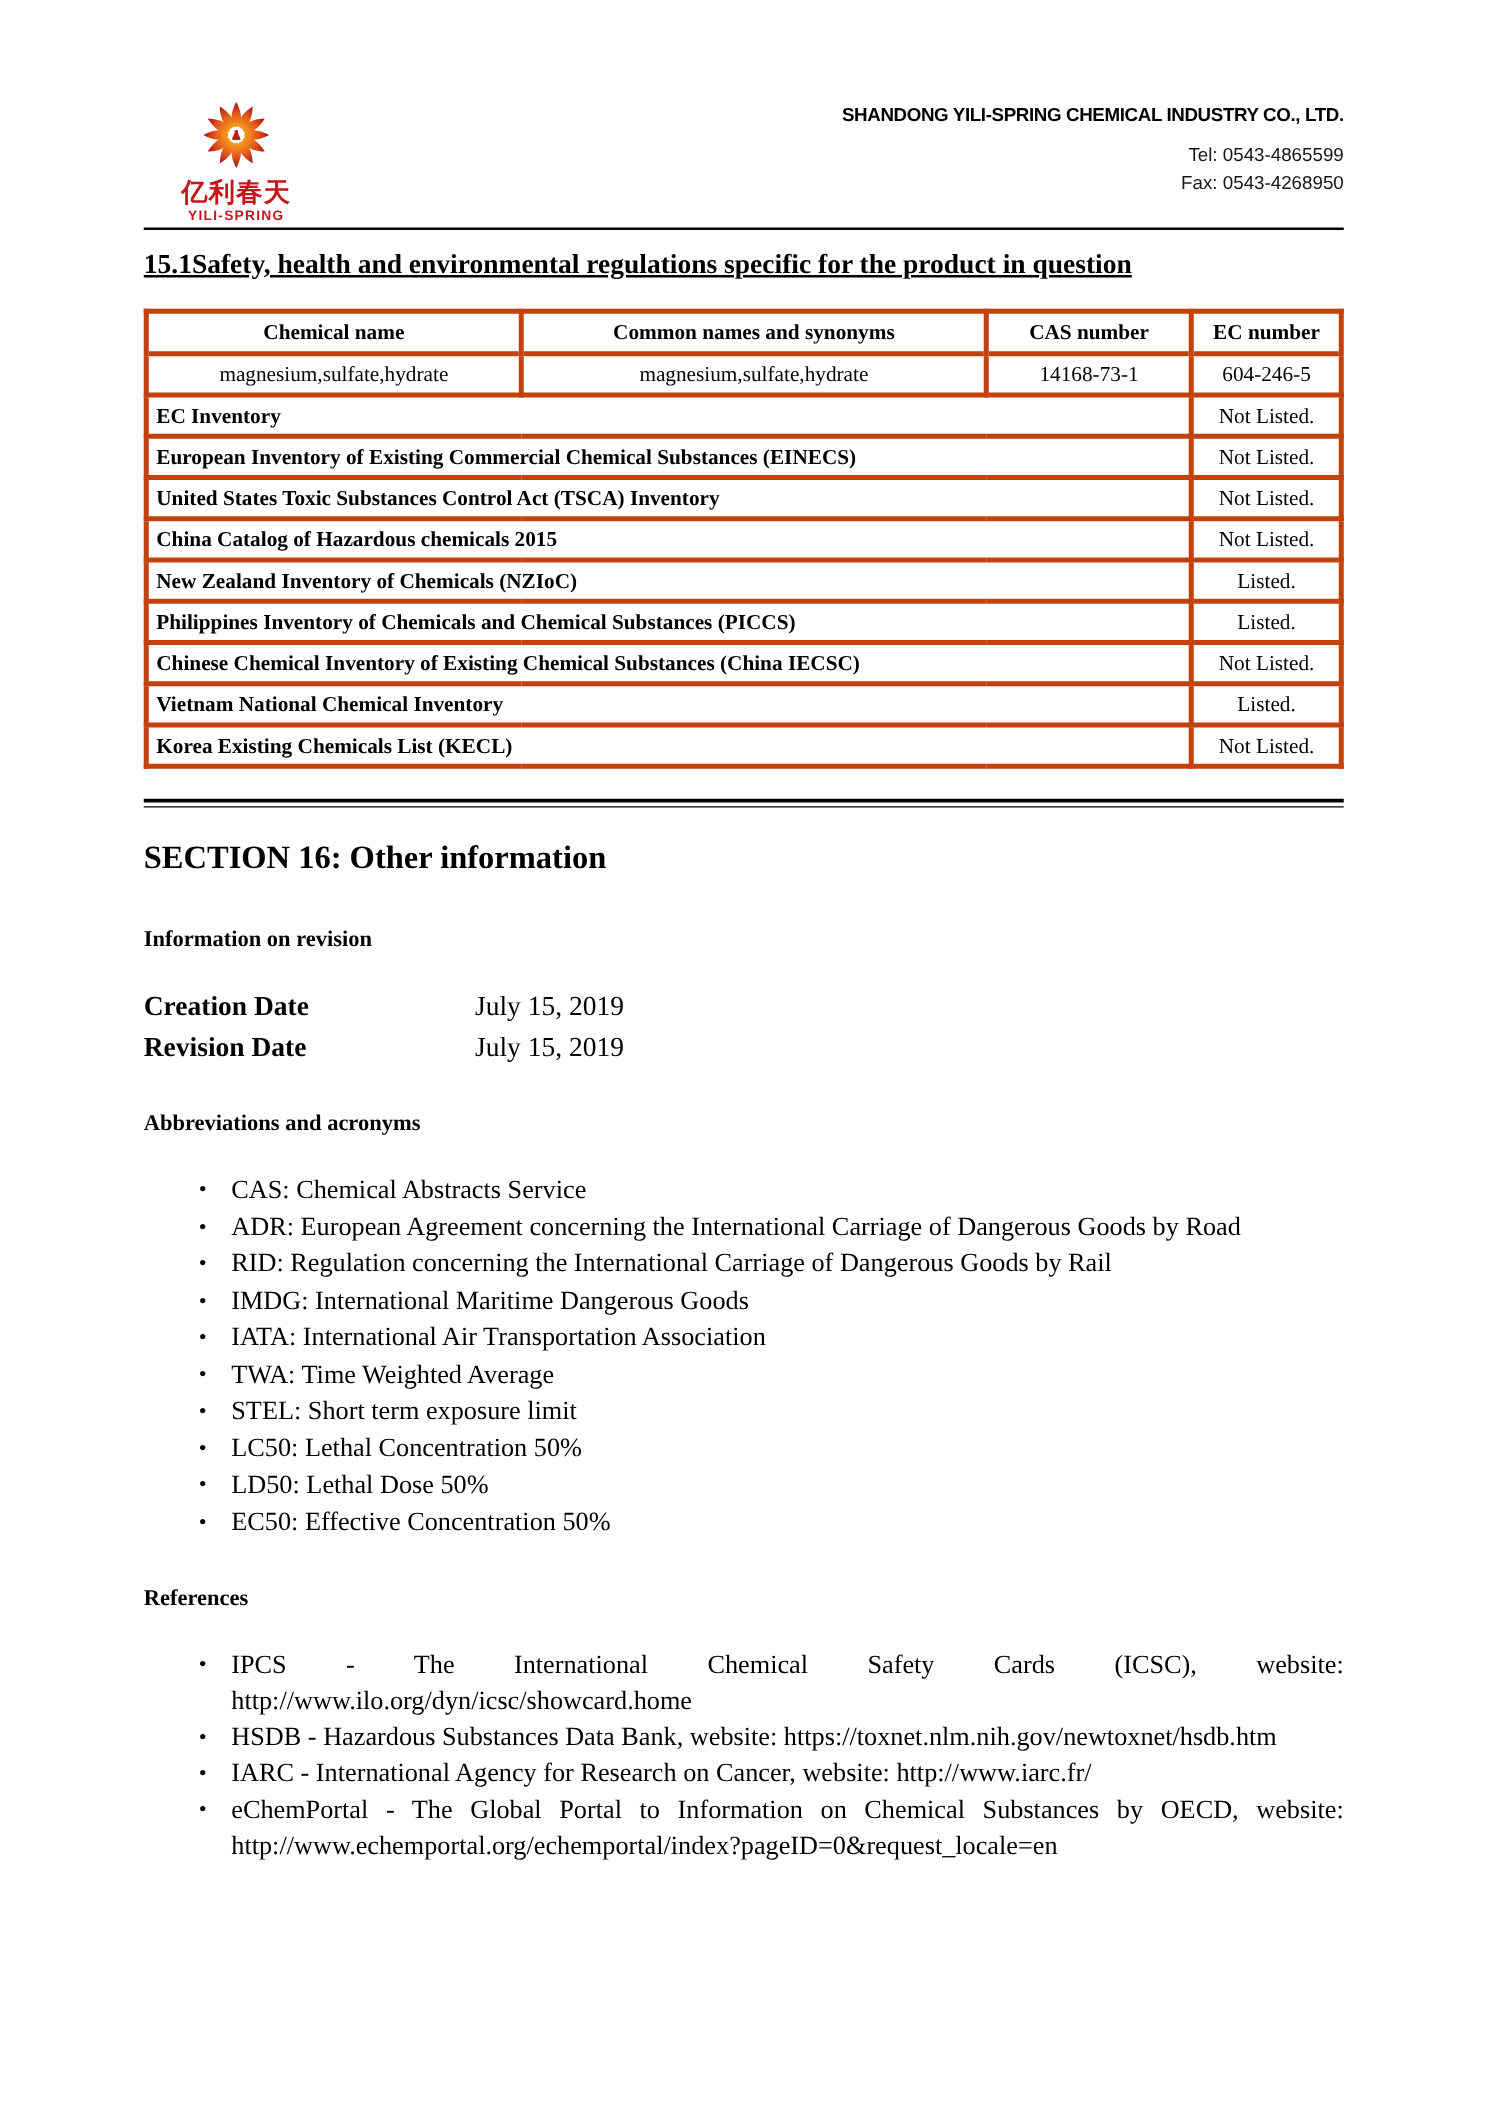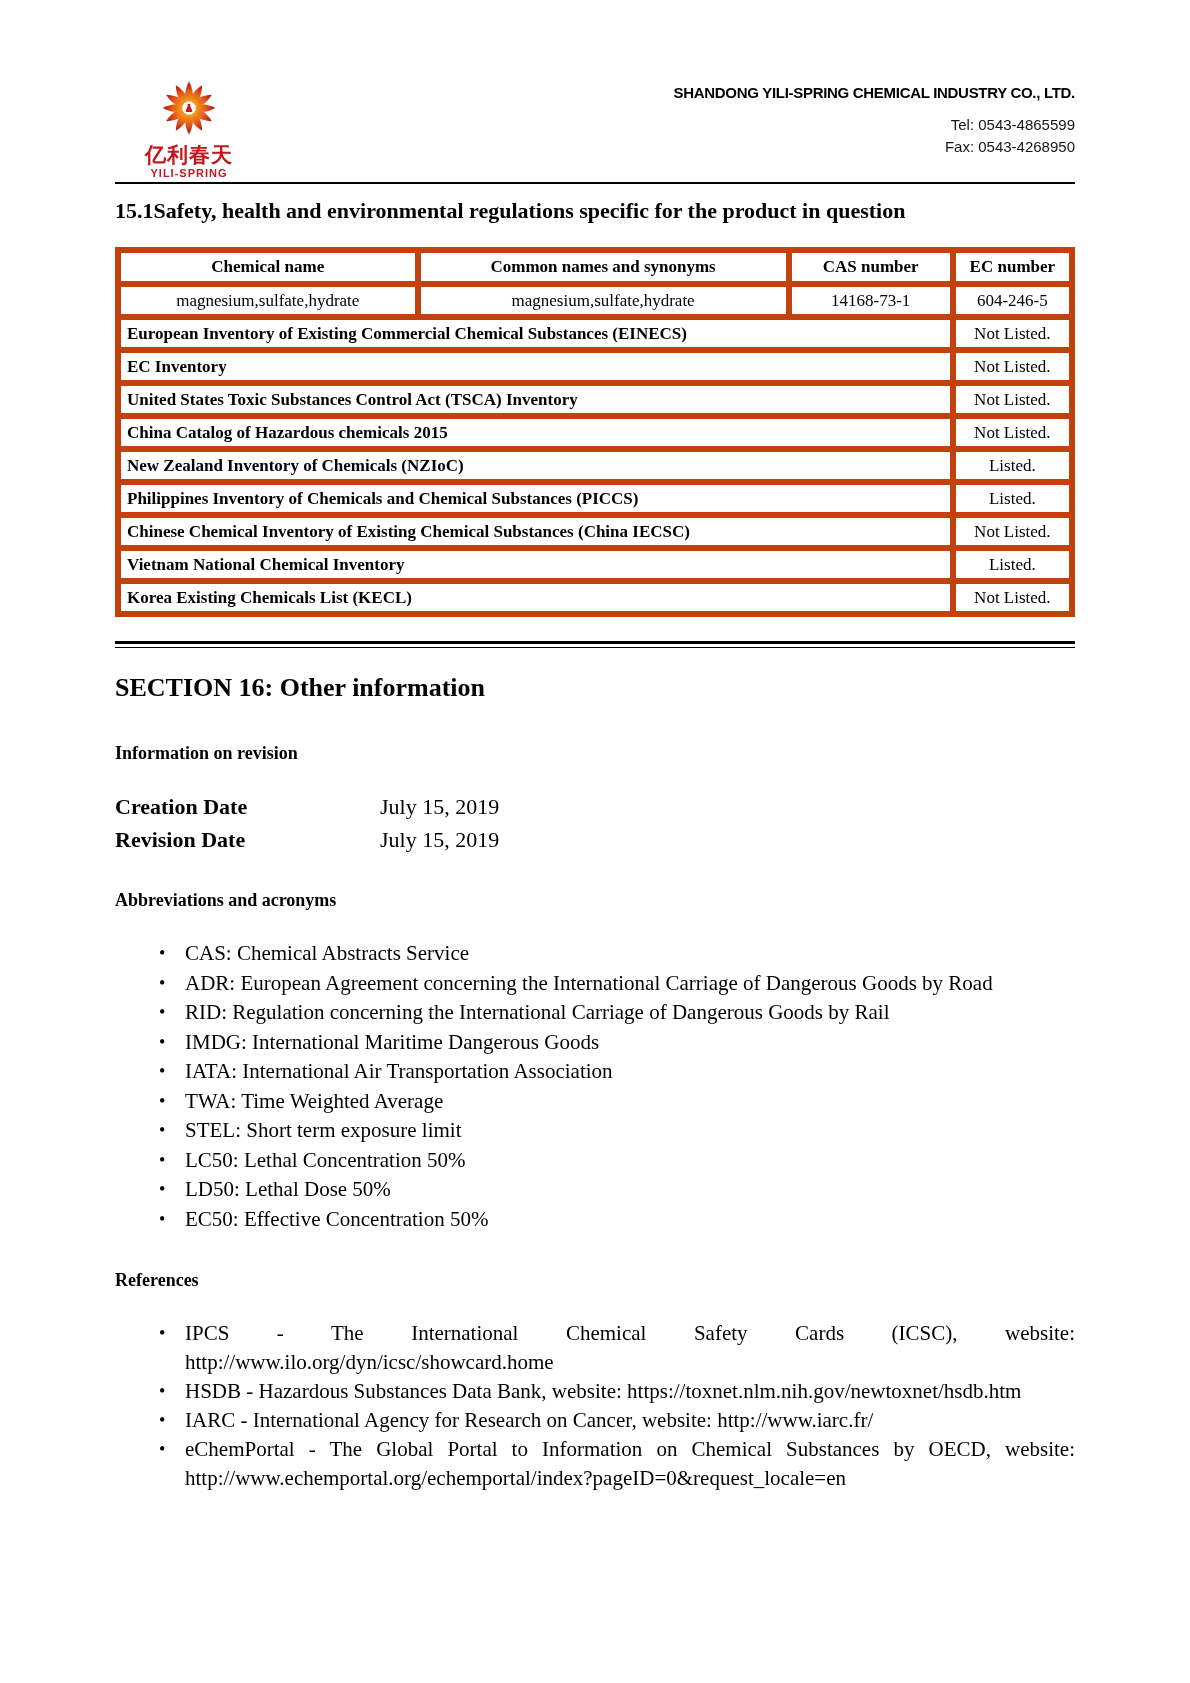--- a/index.html
+++ b/index.html
@@ -71,31 +71,32 @@
     margin-top: 3px;
   }
 
   
   .sec15-title {
     margin-top: 9px;
     font-size: 22px;
     font-weight: bold;
     line-height: 35px;
     color: #000;
+    text-decoration: underline;
   }
 
   
   table.reg {
     width: 100%;
     border-collapse: collapse;
     margin-top: 19px;
     font-size: 17px;
   }
   table.reg th, table.reg td {
-    border: 6px solid #c2410c;
+    border: 4px solid #c2410c;
     height: 33px;
     padding: 2px 6px;
     vertical-align: middle;
   }
   table.reg th {
     height: 34px;
     font-weight: bold;
     text-align: center;
     border-bottom-width: 2px;
   }
@@ -242,25 +243,25 @@
         <th class="col-cas">CAS number</th>
         <th class="col-ec">EC number</th>
       </tr>
       <tr>
         <td class="c">magnesium,sulfate,hydrate</td>
         <td class="c">magnesium,sulfate,hydrate</td>
         <td class="c">14168-73-1</td>
         <td class="c">604-246-5</td>
       </tr>
       <tr>
+        <td colspan="3" class="inv-name">EC Inventory</td>
+        <td class="inv-status">Not Listed.</td>
+      </tr>
+      <tr>
         <td colspan="3" class="inv-name">European Inventory of Existing Commercial Chemical Substances (EINECS)</td>
-        <td class="inv-status">Not Listed.</td>
-      </tr>
-      <tr>
-        <td colspan="3" class="inv-name">EC Inventory</td>
         <td class="inv-status">Not Listed.</td>
       </tr>
       <tr>
         <td colspan="3" class="inv-name">United States Toxic Substances Control Act (TSCA) Inventory</td>
         <td class="inv-status">Not Listed.</td>
       </tr>
       <tr>
         <td colspan="3" class="inv-name">China Catalog of Hazardous chemicals 2015</td>
         <td class="inv-status">Not Listed.</td>
       </tr>

